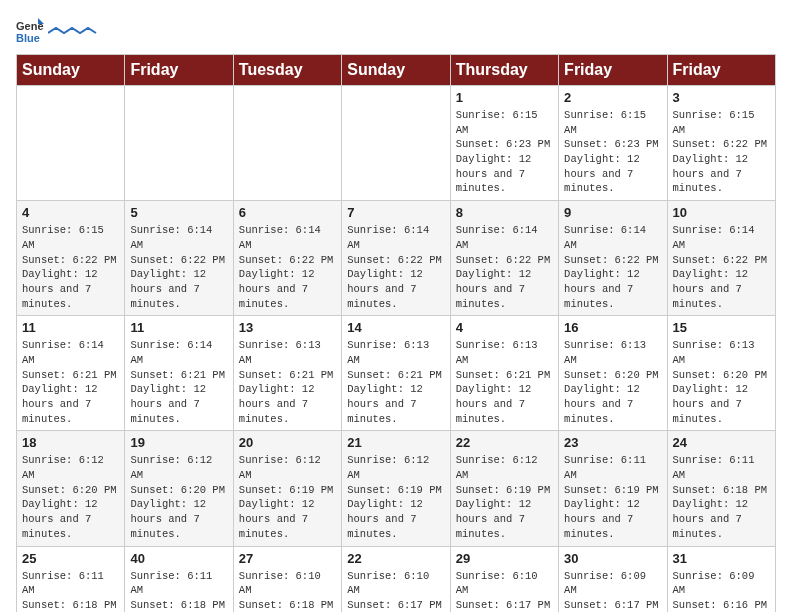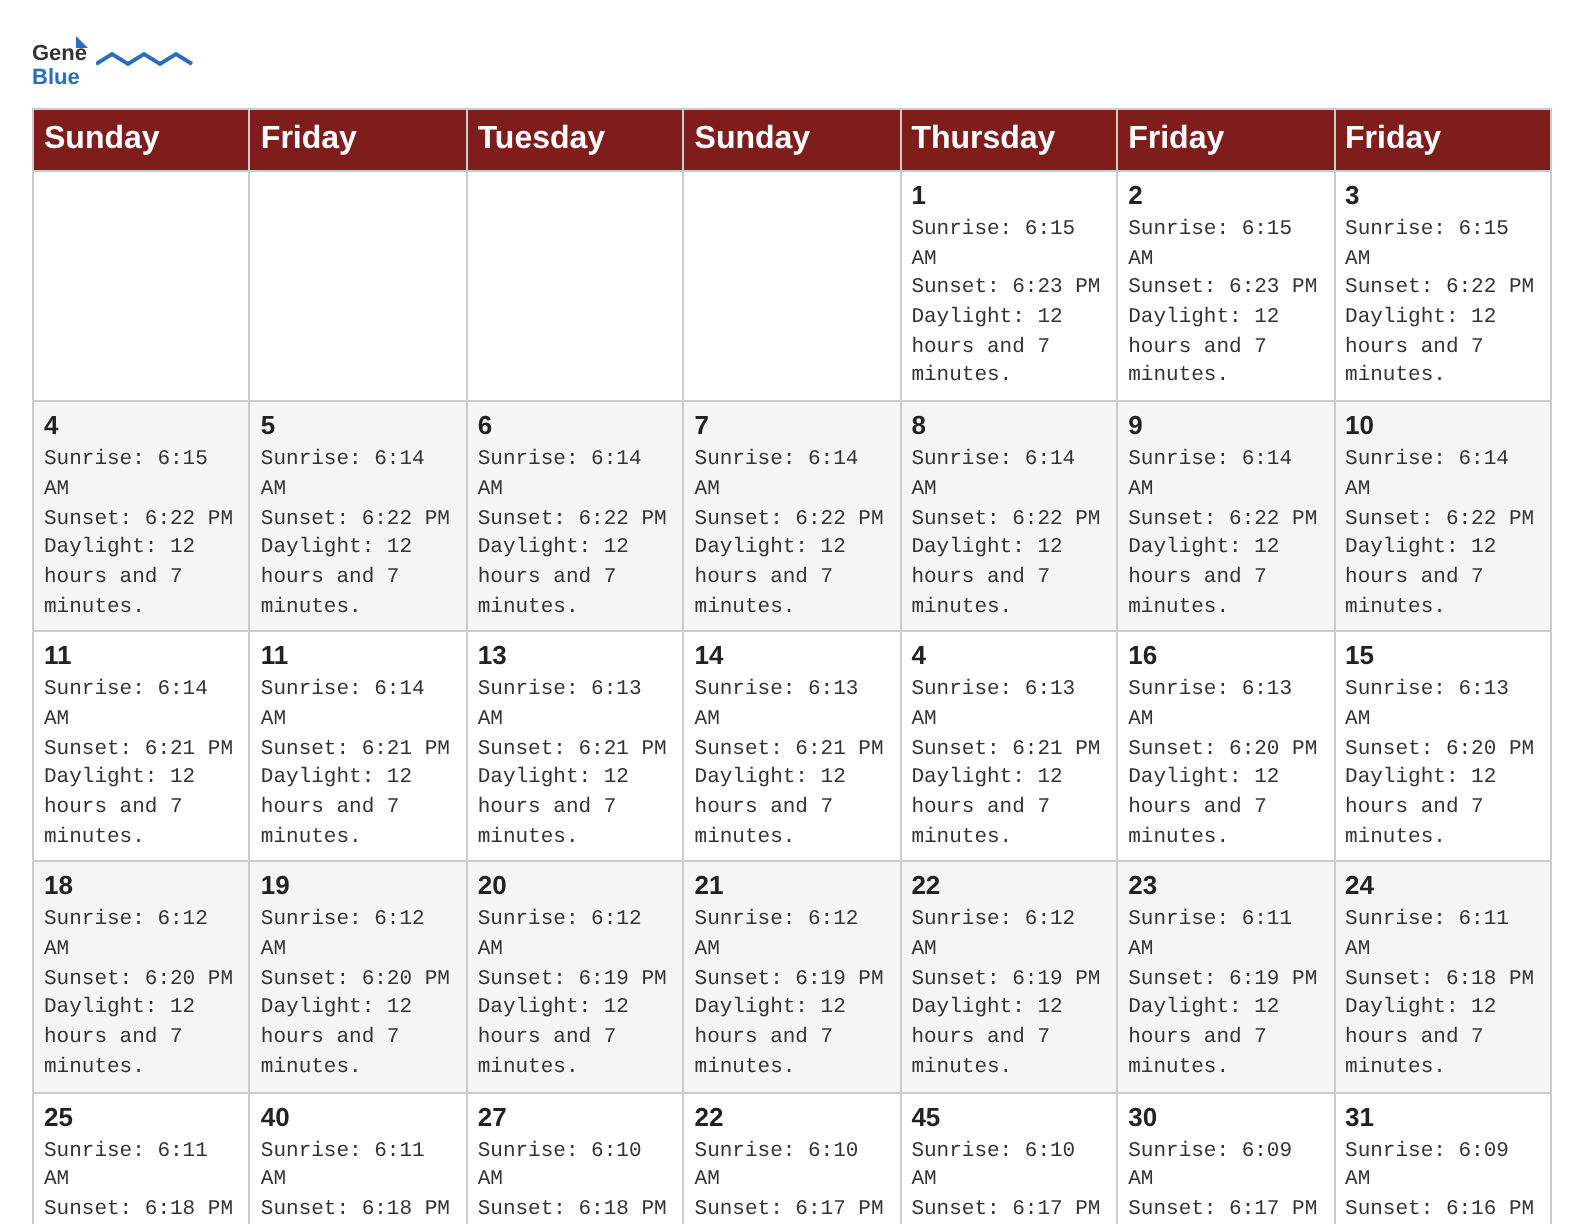--- a/index.html
+++ b/index.html
@@ -235,21 +235,21 @@
         </td>
         <td>
           <div class="day-number">27</div>
           <div class="day-info">Sunrise: 6:10 AM<br>Sunset: 6:18 PM<br>Daylight: 12 hours and 7 minutes.</div>
         </td>
         <td>
           <div class="day-number">22</div>
           <div class="day-info">Sunrise: 6:10 AM<br>Sunset: 6:17 PM<br>Daylight: 12 hours and 7 minutes.</div>
         </td>
         <td>
-          <div class="day-number">45</div>
+          <div class="day-number">29</div>
           <div class="day-info">Sunrise: 6:10 AM<br>Sunset: 6:17 PM<br>Daylight: 12 hours and 7 minutes.</div>
         </td>
         <td>
           <div class="day-number">30</div>
           <div class="day-info">Sunrise: 6:09 AM<br>Sunset: 6:17 PM<br>Daylight: 12 hours and 7 minutes.</div>
         </td>
         <td>
           <div class="day-number">31</div>
           <div class="day-info">Sunrise: 6:09 AM<br>Sunset: 6:16 PM<br>Daylight: 12 hours and 7 minutes.</div>
         </td>

